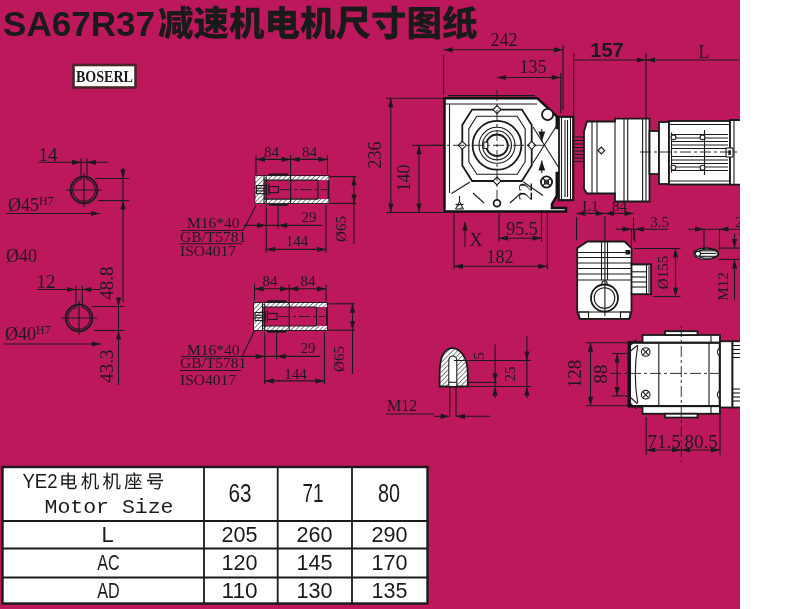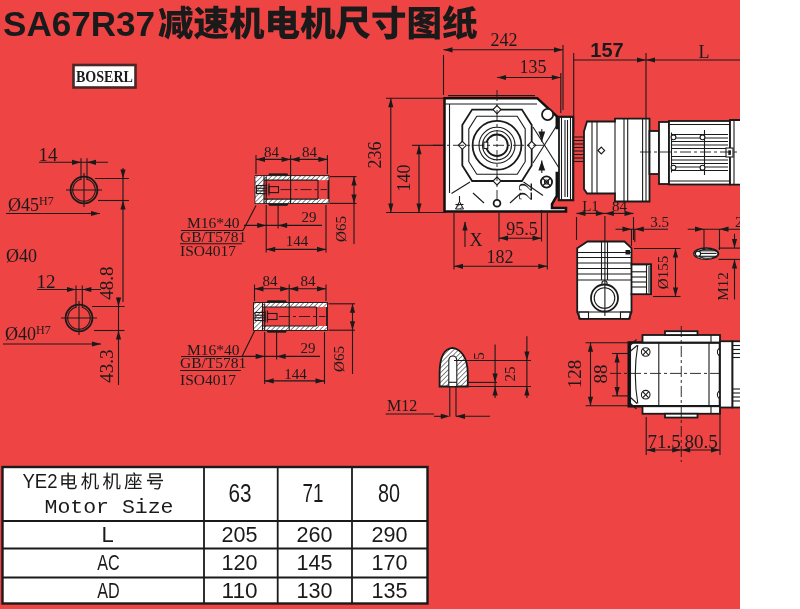--- a/index.html
+++ b/index.html
@@ -1,16 +1,16 @@
 <!DOCTYPE html>
 <html><head>
 <meta charset="utf-8">
 <style>
 html,body{margin:0;padding:0;background:#fff;}
-#page{position:relative;width:740px;height:609px;background:#ef4444;overflow:hidden;}
+#page{position:relative;width:740px;height:609px;background:#be185d;overflow:hidden;}
 .t{stroke:#1a1a1a;stroke-width:1.1;}
 .m{stroke:#1a1a1a;stroke-width:1.8;}
 .m2{stroke:#111;stroke-width:2.5;}
 .cl{stroke:#1a1a1a;stroke-width:0.9;stroke-dasharray:11 3 3 3;fill:none;}
 text{fill:#1a1a1a;}
 </style>
 </head>
 <body>
 <div id="page">
 <svg width="800" height="609" viewBox="0 0 800 609" xmlns="http://www.w3.org/2000/svg">

